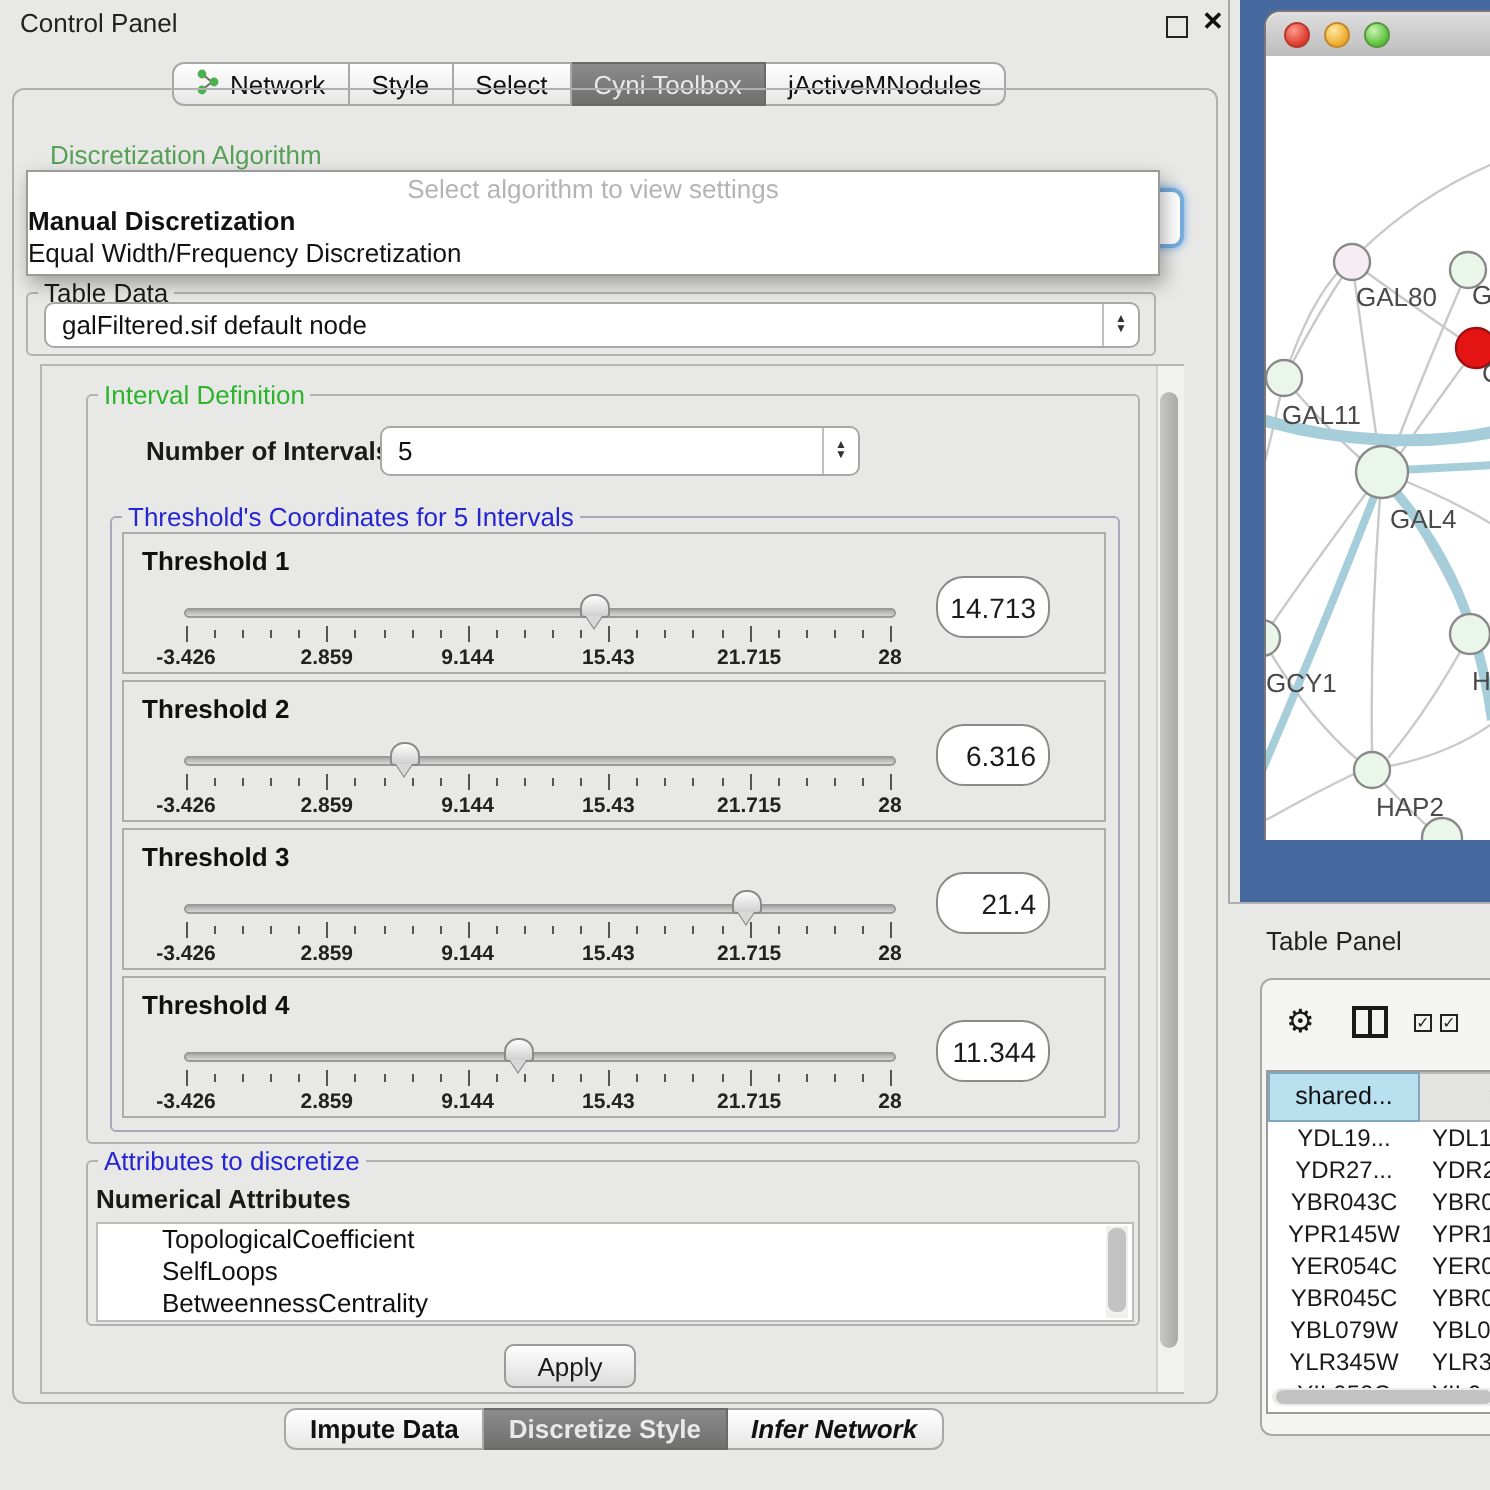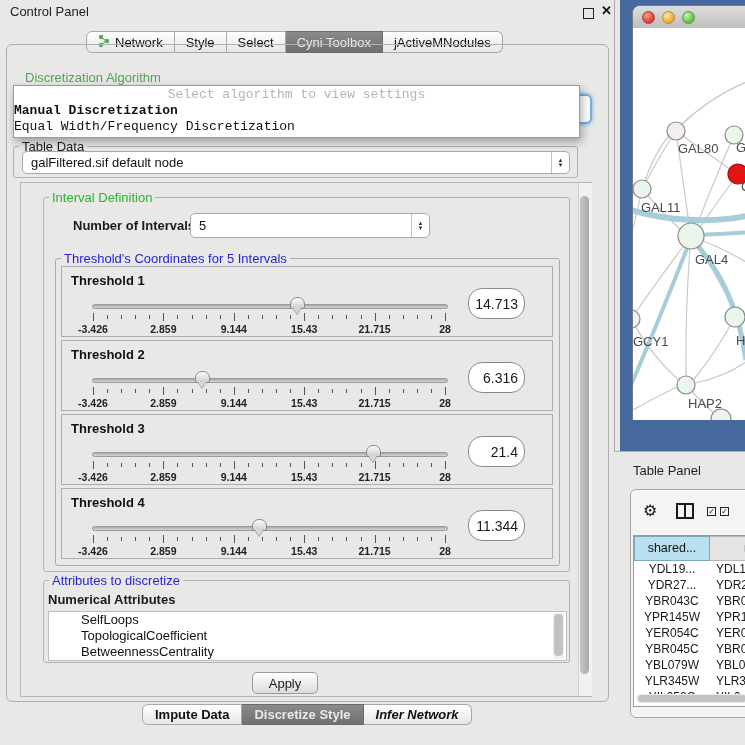--- a/index.html
+++ b/index.html
@@ -28,21 +28,21 @@
   .seg.selected{background:linear-gradient(#8b8b8b,#6f6f6f);color:#e9e9e9;border-color:#6a6a6a;}
 
   .content-border{left:6px;top:44px;width:601px;height:656px;border:1px solid #b0b0b0;border-radius:6px;}
 
   .disc-label{left:25px;top:70px;color:#57a057;font-size:13px;}
 
   .combo-fragment{left:556px;top:94px;width:32px;height:26px;background:#fff;border:2px solid #77aede;
     border-radius:6px;box-shadow:0 0 4px #6aa6e8;}
 
   .algo-popup{left:13px;top:85px;width:565px;height:51px;background:#fff;border:1px solid #9a9a9a;
-    box-shadow:2px 4px 9px rgba(0,0,0,.32);z-index:6;font-family:Liberation Mono, monospace;}
+    box-shadow:2px 4px 9px rgba(0,0,0,.32);z-index:6;}
   .popup-hint{height:17px;line-height:17px;text-align:center;color:#b4b4b4;font-size:13px;}
   .popup-item{height:16px;line-height:16px;font-size:13px;color:#111;white-space:nowrap;}
   .popup-item.bold{font-weight:bold;}
 
   .group{border:1px solid #b2b2b2;border-radius:3px;box-sizing:border-box;}
   .group-title{position:absolute;background:#e8e8e6;padding:0 3px;font-size:13px;white-space:nowrap;}
   .t-green{color:#2db42d;}
   .t-blue{color:#2525d2;}
 
   .tabledata-group{left:13px;top:146px;width:565px;height:32px;}
@@ -388,22 +388,22 @@
           <span class="ticklabel" style="left: 80%;">21.715</span>
           <span class="ticklabel" style="left: 100%;">28</span>
         </div>
       <div class="value-box">11.344</div>
     </div>
 
     <div class="abs group attr-group"></div>
     <div class="abs group-title t-blue attr-title">Attributes to discretize</div>
     <div class="abs attr-subtitle">Numerical Attributes</div>
     <div class="abs attr-list">
+      <div class="attr-item">TopologicalCoefficient</div>
       <div class="attr-item">SelfLoops</div>
-      <div class="attr-item">TopologicalCoefficient</div>
       <div class="attr-item">BetweennessCentrality</div>
     </div>
     <div class="abs list-vscroll"></div>
     <div class="abs list-vthumb"></div>
 
     <div class="abs apply-btn">Apply</div>
 
     <div class="abs bottom-tabs">
       <div class="bseg">
         <span>Impute Data</span>

